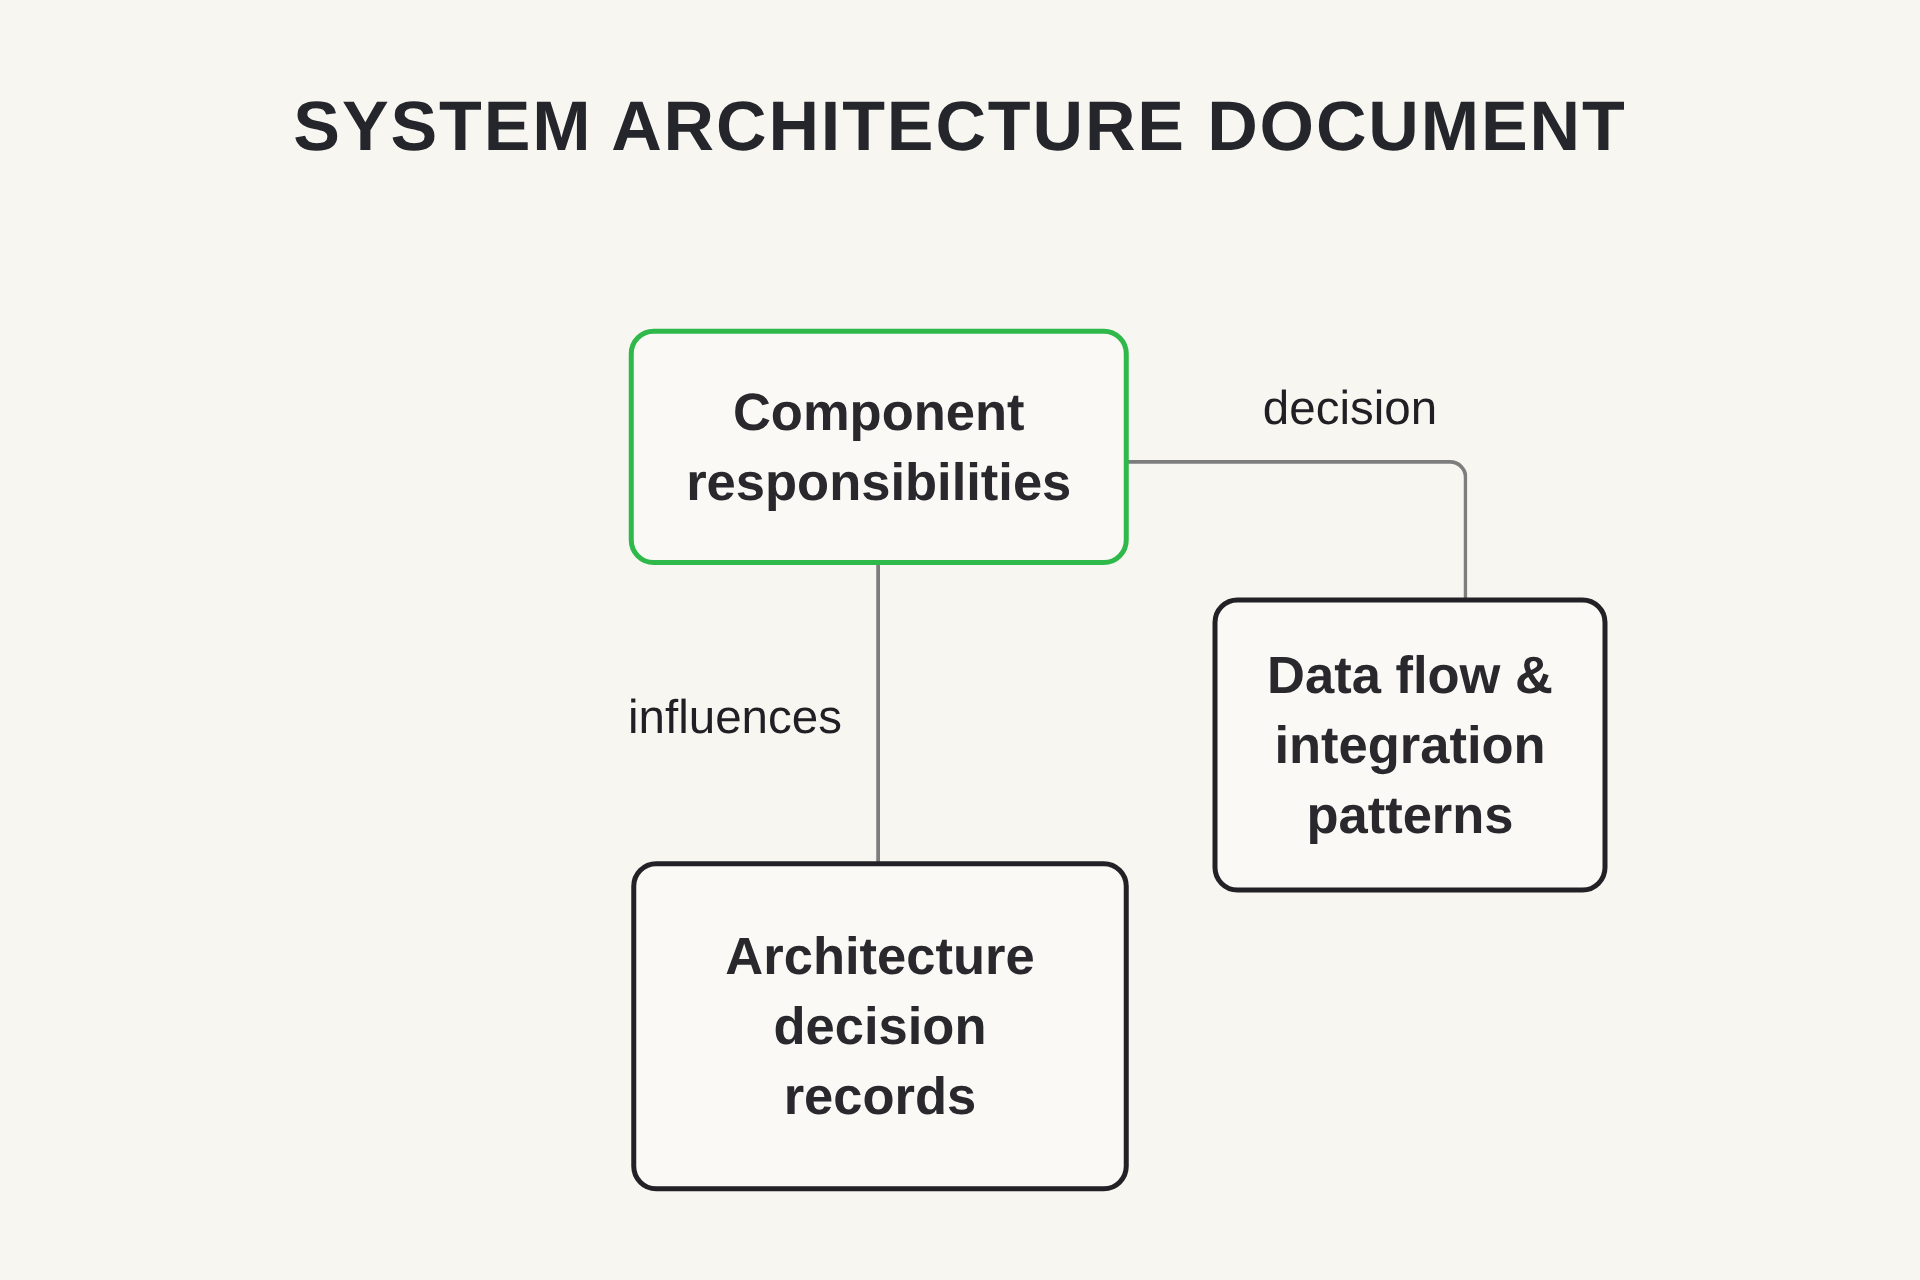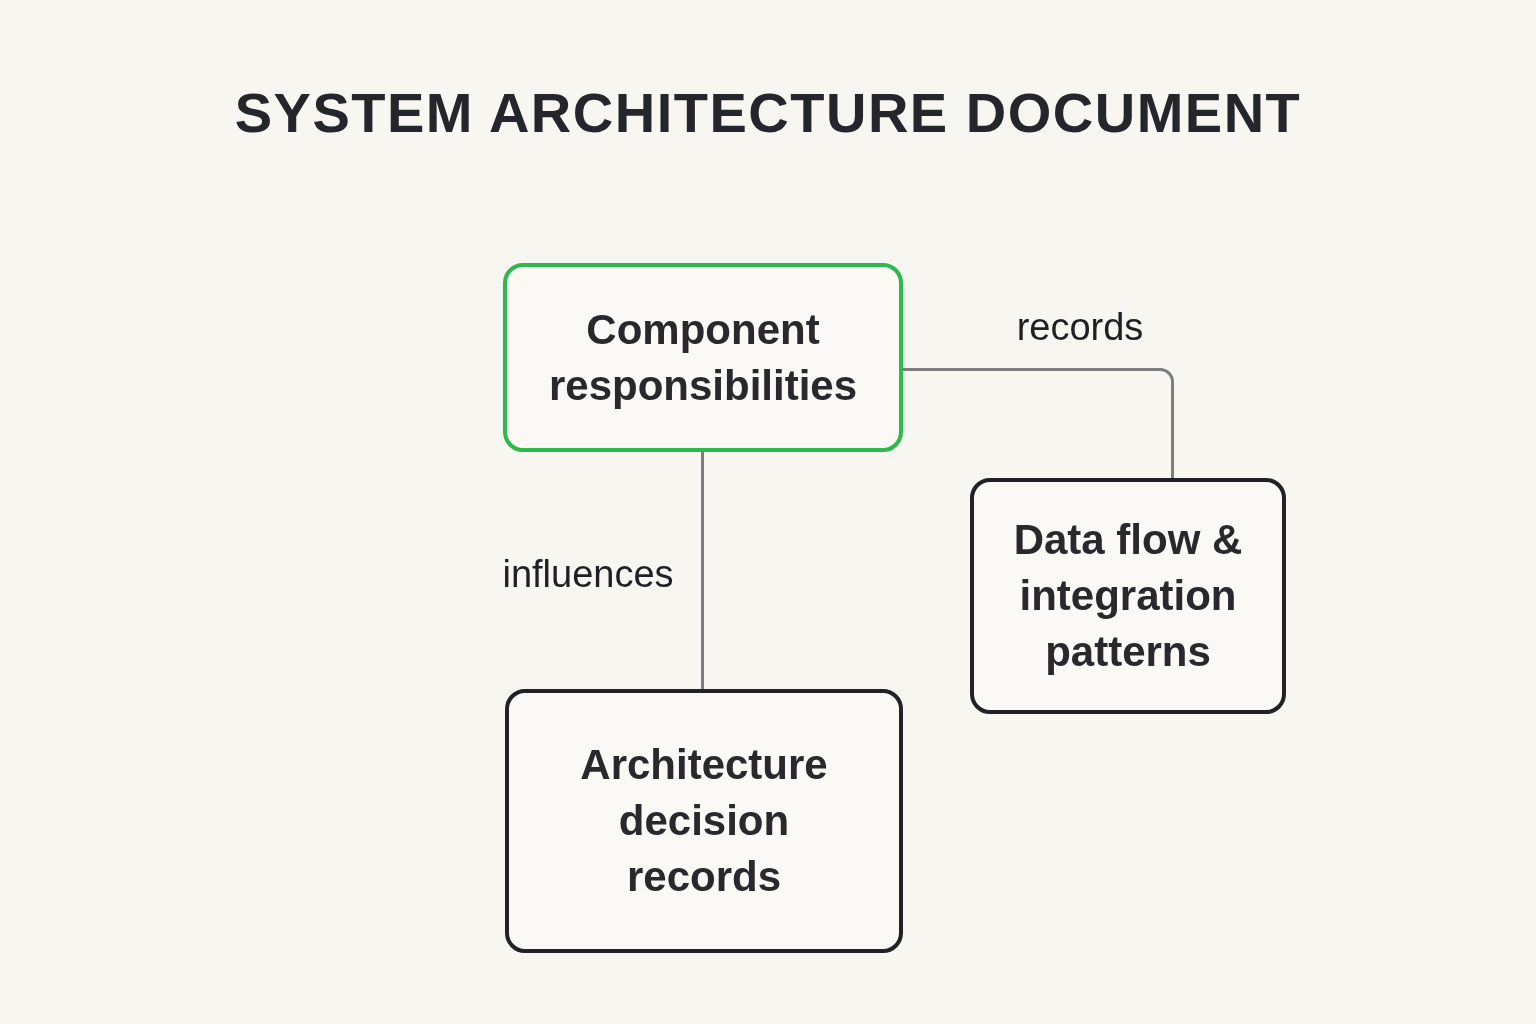--- a/index.html
+++ b/index.html
@@ -12,21 +12,21 @@
   body{
     background:var(--bg);
     font-family:"Liberation Sans", sans-serif;
     color:var(--ink);
     position:relative;
   }
   .canvas{position:absolute;inset:0;}
 
   .page-title{
     position:absolute;
-    top:80px;left:0;width:1536px;
+    top:68px;left:0;width:1536px;
     text-align:center;
     font-size:56px;
     font-weight:bold;
     letter-spacing:1.5px;
     color:#25262b;
   }
 
   .node{
     position:absolute;
     border:4px solid #222226;
@@ -97,21 +97,21 @@
 <body>
 
 <div class="canvas">
 
   <h1 class="page-title">SYSTEM ARCHITECTURE DOCUMENT</h1>
 
   <div class="edge-defines"></div>
 
   <div class="edge-influences"></div>
 
-  <div class="edge-label edge-label-defines">records</div>
+  <div class="edge-label edge-label-defines">decision</div>
 
   <div class="edge-label edge-label-influences">influences</div>
 
   <div class="node node-component" style="border-color: rgb(46, 185, 74);">
     <span class="node-text">Component responsibilities</span>
   </div>
 
   <div class="node node-dataflow" style="border-color: rgb(34, 34, 38);">
     <span class="node-text">Data flow &amp; integration patterns</span>
   </div>

